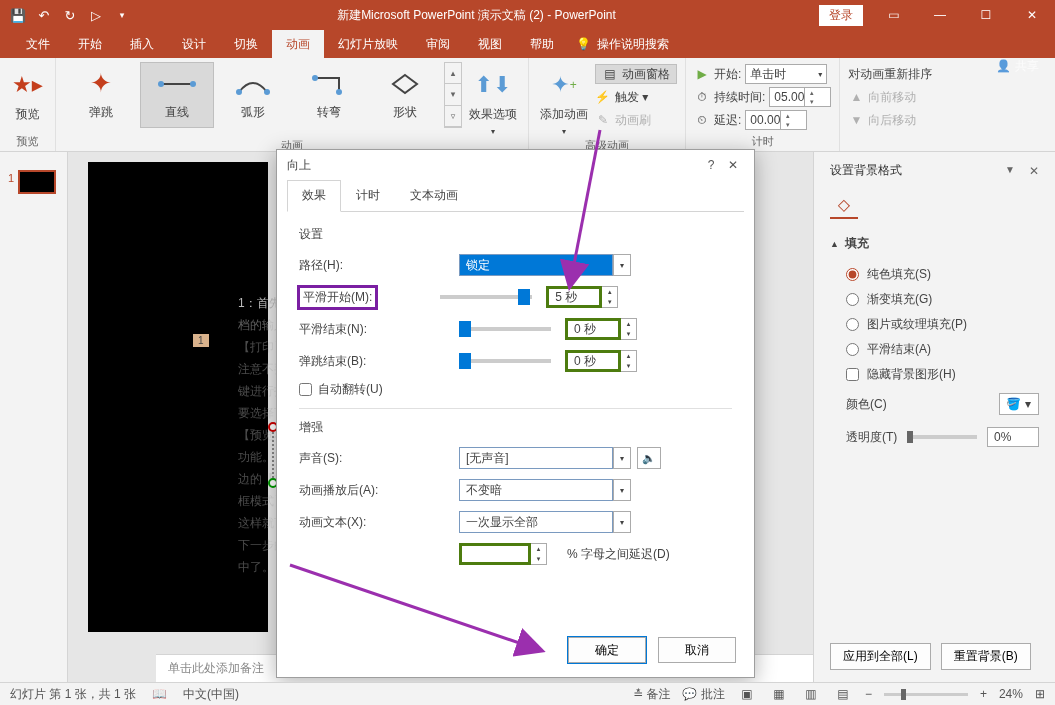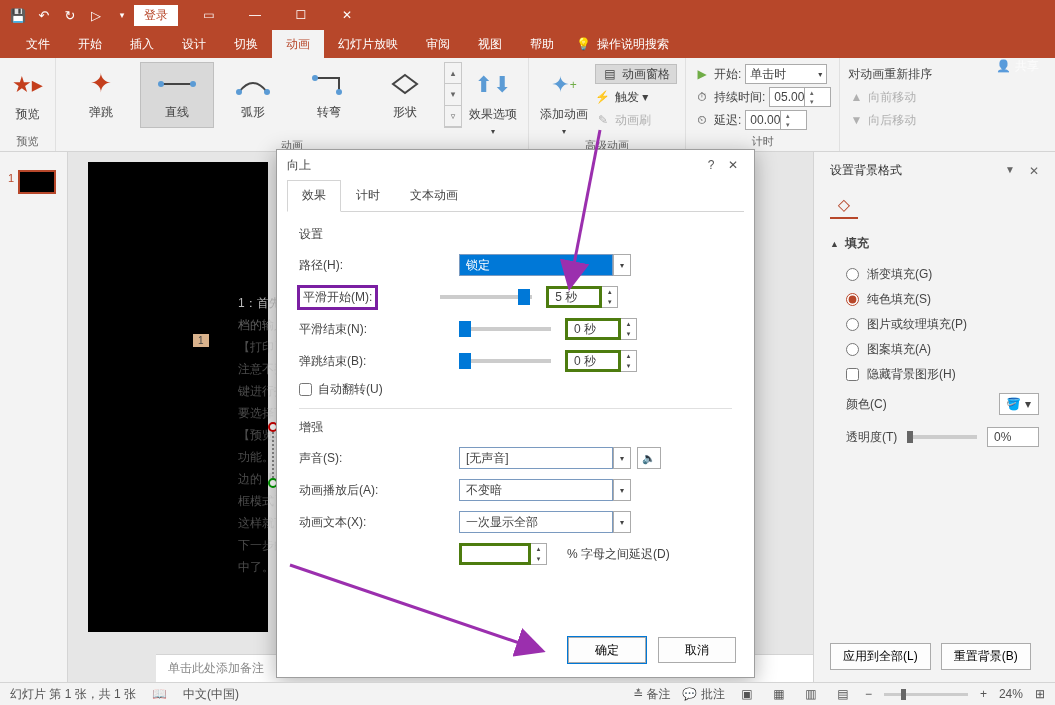--- a/index.html
+++ b/index.html
@@ -123,20 +123,21 @@
 <body>
 
 <div class="titlebar">
   <div class="qat">
     <div class="btn">💾</div>
     <div class="btn">↶</div>
     <div class="btn">↻</div>
     <div class="btn">▷</div>
     <div class="btn" style="font-size:9px">▾</div>
   </div>
+  <div class="title">新建Microsoft PowerPoint 演示文稿 (2)  -  PowerPoint</div>
   <div class="login-btn">登录</div>
   <div class="winctrl">
     <div class="wc">▭</div>
     <div class="wc">—</div>
     <div class="wc">☐</div>
     <div class="wc">✕</div>
   </div>
 </div>
 
 <div class="ribbon-tabs">
@@ -348,34 +349,34 @@
           <span class="close">✕</span>
         </span>
     </h2>
     <div class="picon">◇</div>
     <div class="section">
       <div class="sectitle">
           <span class="tri">▲</span>
           <b>填充</b>
         </div>
       <label class="radio">
+          <input type="radio" checked="" style="">
+          <span>纯色填充(S)</span>
+        </label>
+      <label class="radio">
           <input type="radio" style="">
           <span>渐变填充(G)</span>
-        </label>
-      <label class="radio">
-          <input type="radio" checked="" style="">
-          <span>纯色填充(S)</span>
         </label>
       <label class="radio">
           <input type="radio" style="">
           <span>图片或纹理填充(P)</span>
         </label>
       <label class="radio">
           <input type="radio" style="">
-          <span>图案填充(A)</span>
+          <span>平滑结束(A)</span>
         </label>
       <label class="chk">
           <input type="checkbox" style="">
           <span>隐藏背景图形(H)</span>
         </label>
       <div class="row">
         <span>颜色(C)</span>
         <div class="swatch">🪣 ▾</div>
       </div>
       <div class="row">

